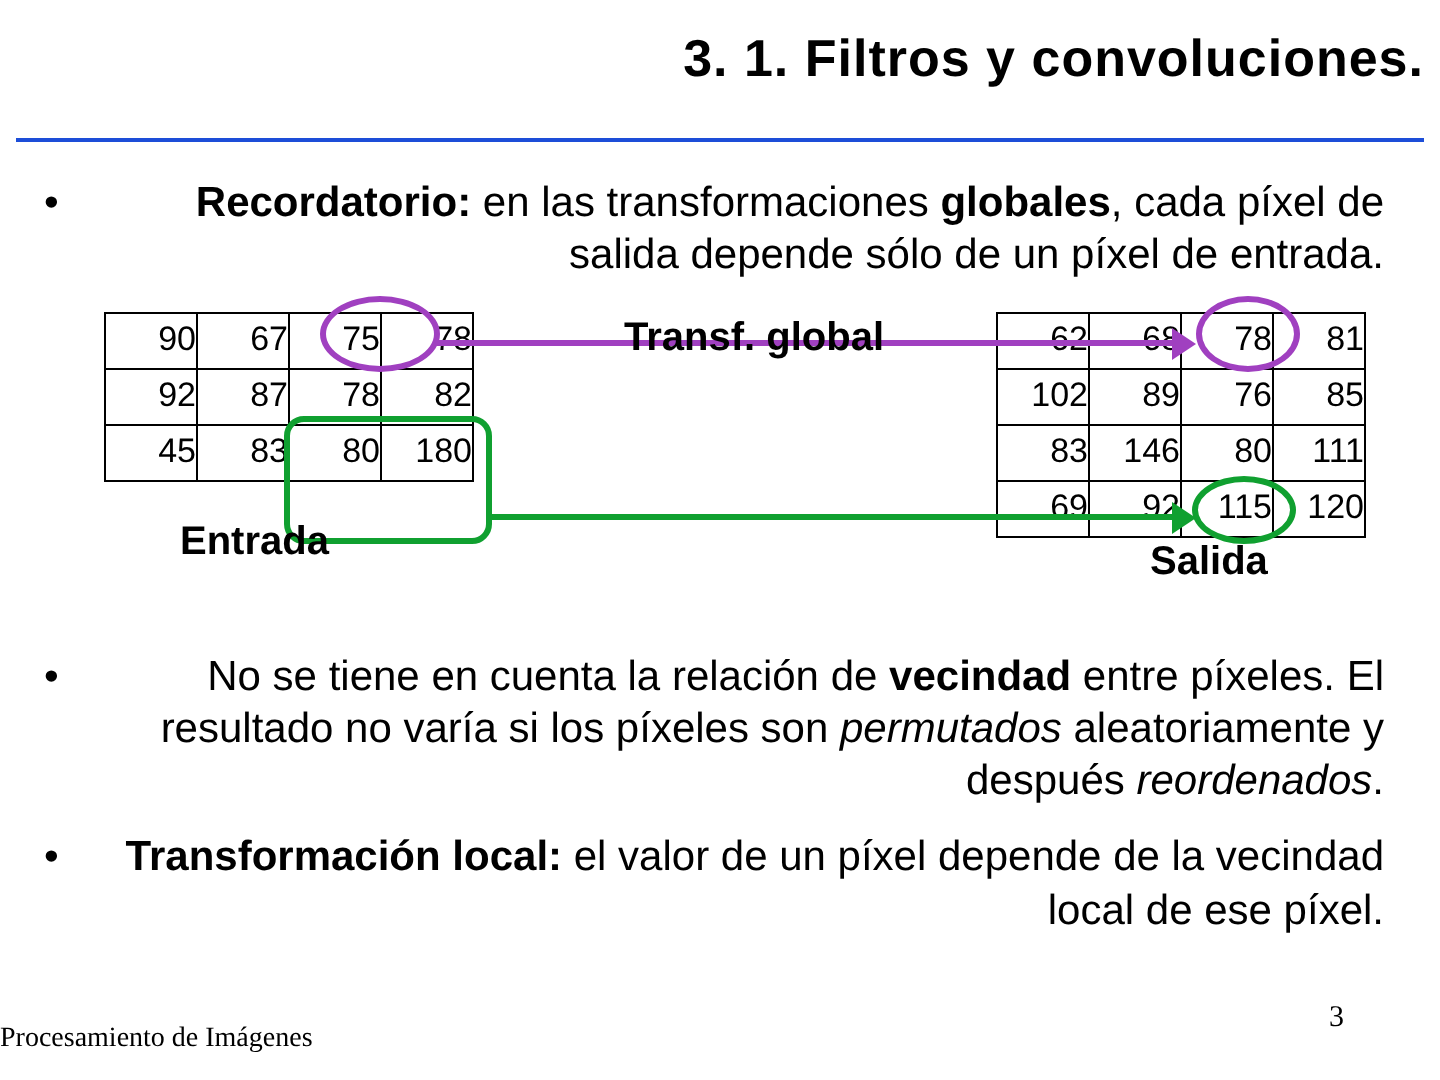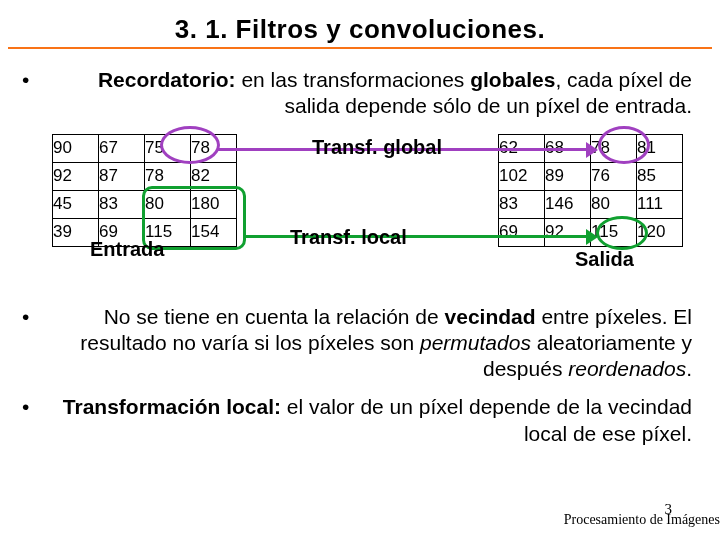--- a/index.html
+++ b/index.html
@@ -6,26 +6,26 @@
   body {
     width: 720px;
     height: 540px;
     font-family: Arial, Helvetica, sans-serif;
     background: #fff;
     color: #000;
     position: relative;
     overflow: hidden;
   }
   .title {
-    text-align: center;
+    text-align: right;
     font-weight: bold;
     font-size: 26px;
     padding-top: 14px;
-    padding-bottom: 2px;
-    border-bottom: 2px solid #f97316;
+    padding-bottom: 24px;
+    border-bottom: 2px solid #1d4ed8;
     margin: 0 8px 12px;
     letter-spacing: 0.5px;
   }
   .bullet {
     font-size: 21px;
     line-height: 1.25;
     padding: 6px 28px 6px 46px;
     position: relative;
     text-align: right;
   }
@@ -45,21 +45,21 @@
   }
   table.pix {
     border-collapse: collapse;
     position: absolute;
     font-size: 17px;
   }
   table.pix td {
     border: 1.5px solid #000;
     width: 46px;
     height: 28px;
-    text-align: left;
+    text-align: right;
     vertical-align: middle;
   }
   #t-left { left: 52px; top: 0; }
   #t-right { left: 450px; top: 0; margin-left: 48px; }
   .tbl-caption {
     position: absolute;
     font-size: 20px;
     font-weight: bold;
   }
   #cap-entrada { left: 90px; top: 104px; }
@@ -69,21 +69,21 @@
     font-size: 20px;
     font-weight: bold;
     color: #000;
   }
   #lbl-global { left: 280px; top: 2px; margin-left: 32px; }
   #lbl-local  { left: 290px; top: 92px; }
   .footer {
     position: absolute;
     bottom: 12px;
     left: 0; right: 0;
-    text-align: right;
+    text-align: left;
     font-family: "Times New Roman", serif;
     font-size: 14px;
     line-height: 1.15;
   }
   .page-num {
     position: absolute;
     right: 48px;
     bottom: 22px;
     font-family: "Times New Roman", serif;
     font-size: 15px;
@@ -178,26 +178,20 @@
           <td>87</td>
           <td>78</td>
           <td>82</td>
         </tr>
     <tr>
           <td>45</td>
           <td>83</td>
           <td>80</td>
           <td>180</td>
         </tr>
-    <tr>
-          <td>39</td>
-          <td>69</td>
-          <td>115</td>
-          <td>154</td>
-        </tr>
   </tbody>
     </table>
 
   <table class="pix" id="t-right">
     <tbody>
         <tr>
           <td>62</td>
           <td>68</td>
           <td>78</td>
           <td>81</td>
@@ -225,21 +219,20 @@
 
   <div class="oval" id="oval-src"></div>
   <div class="oval" id="oval-dst"></div>
   <div class="arrow-global"></div>
 
   <div id="box-src"></div>
   <div id="oval-local-dst"></div>
   <div class="arrow-local"></div>
 
   <div class="transf-label" id="lbl-global">Transf. global</div>
-  <div class="transf-label" id="lbl-local">Transf. local</div>
 
   <div class="tbl-caption" id="cap-entrada">Entrada</div>
   <div class="tbl-caption" id="cap-salida">Salida</div>
 </div>
 
 <div class="bullet">
   <span>No se tiene en cuenta la relación de </span><span class="bold">vecindad</span><span> entre píxeles. El resultado no varía si los píxeles son </span><span class="italic">permutados</span><span> aleatoriamente y después </span><span class="italic">reordenados</span><span>.</span>
 </div>
 
 <div class="bullet">

